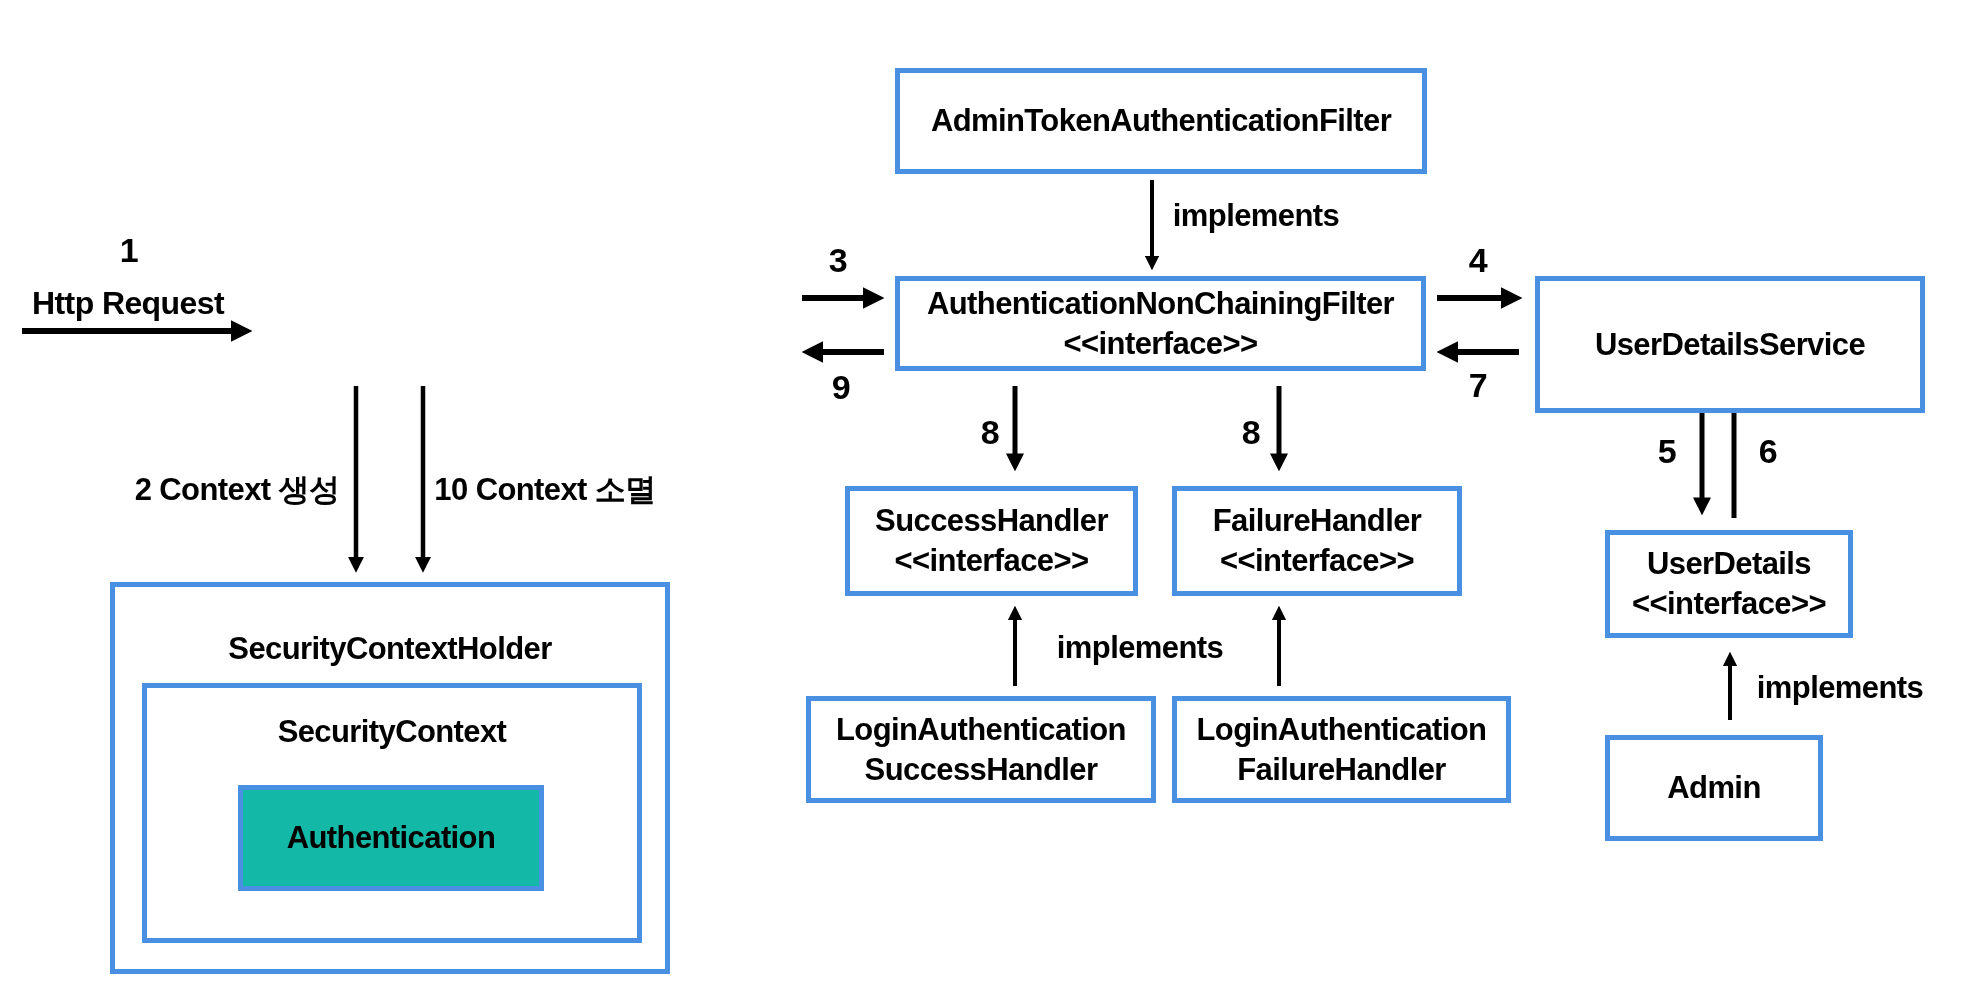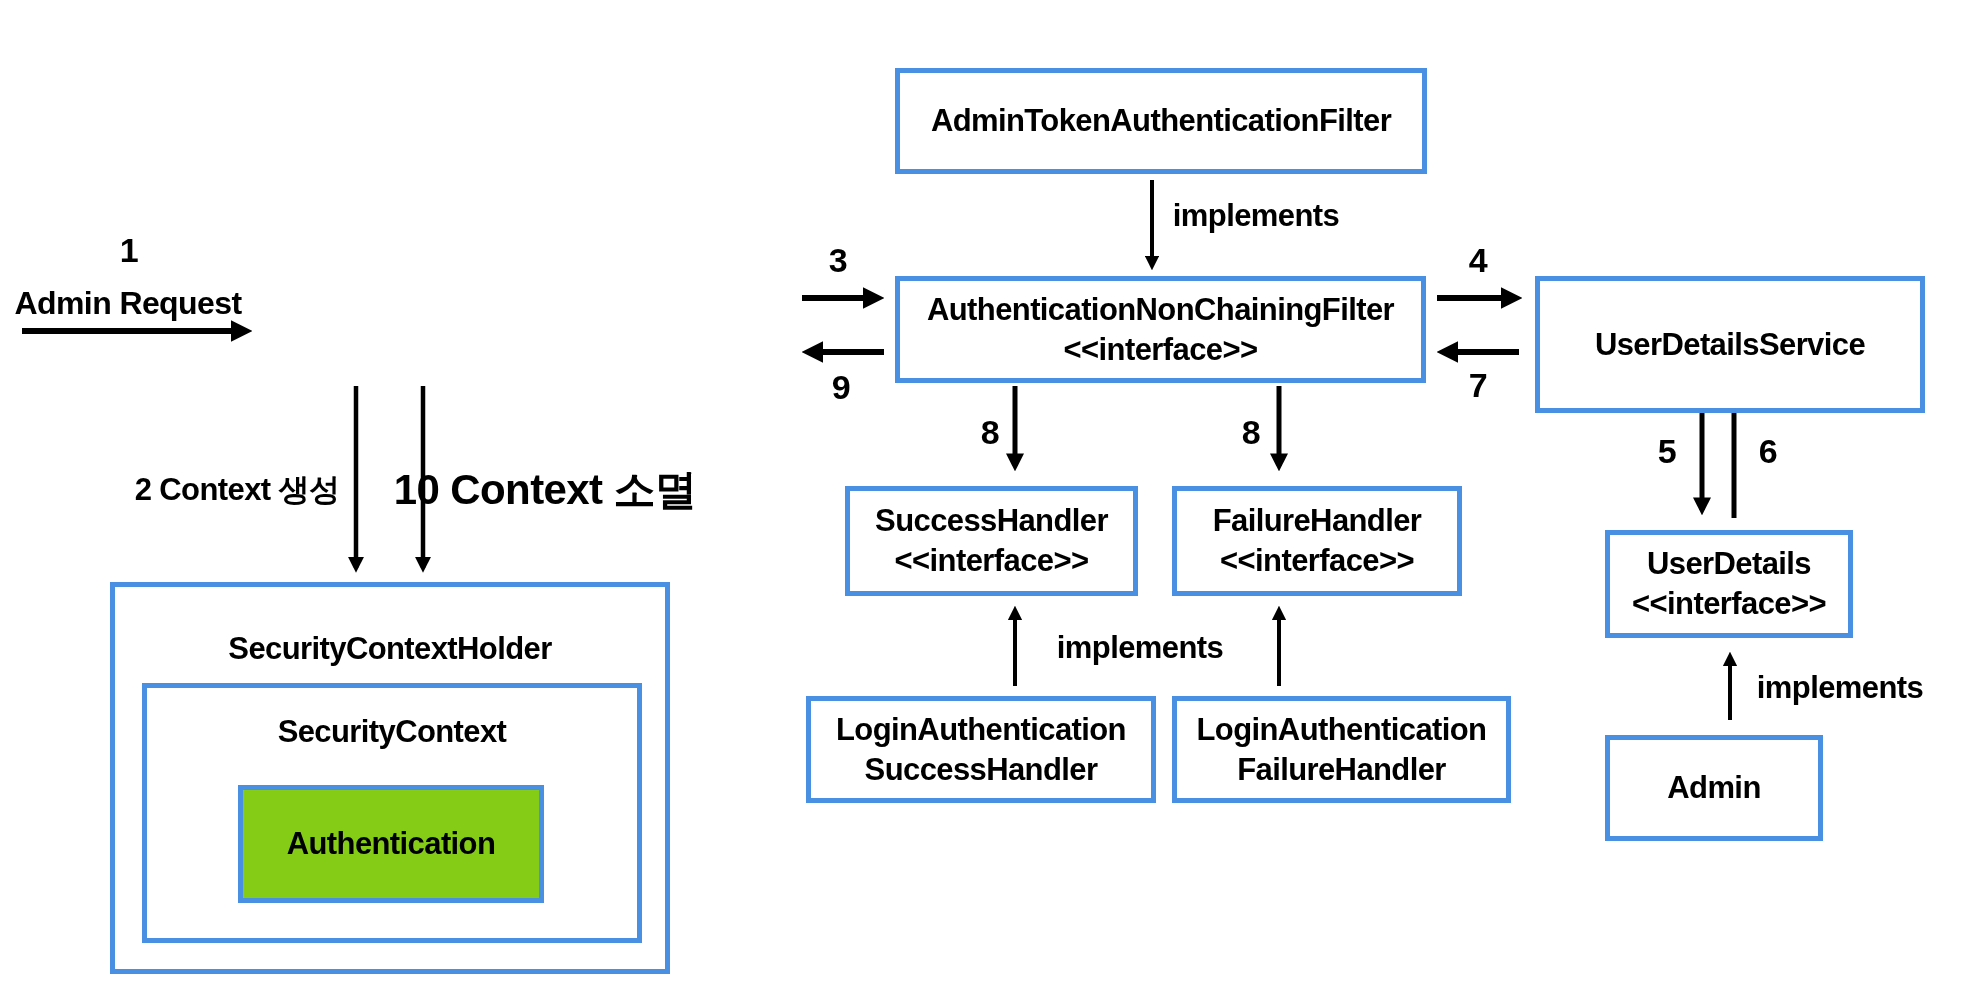--- a/index.html
+++ b/index.html
@@ -71,21 +71,21 @@
       <line x1="1015" y1="658" x2="1015" y2="582" stroke="#000000" stroke-width="4" marker-end="url(#ah)"></line>
       <line x1="1279" y1="658" x2="1279" y2="582" stroke="#000000" stroke-width="4" marker-end="url(#ah)"></line>
       <line x1="1702" y1="364" x2="1702" y2="482" stroke="#000000" stroke-width="5" marker-end="url(#ah)"></line>
       <line x1="1734" y1="490" x2="1734" y2="372" stroke="#000000" stroke-width="5" marker-end="url(#ah)"></line>
       <line x1="1730" y1="692" x2="1730" y2="628" stroke="#000000" stroke-width="4" marker-end="url(#ah)"></line>
     </svg>
 
 <div class="node" style="left: 895px; top: 40px; width: 532px; height: 106px; border-color: rgb(74, 144, 226); background: rgb(255, 255, 255);">
       <div class="node-line">AdminTokenAuthenticationFilter</div>
     </div>
-    <div class="node" style="left: 895px; top: 248px; width: 531px; height: 107px; border-color: rgb(74, 144, 226); background: rgb(255, 255, 255); text-align: right;">
+    <div class="node" style="left: 895px; top: 248px; width: 531px; height: 95px; border-color: rgb(74, 144, 226); background: rgb(255, 255, 255); text-align: right;">
       <div class="node-line">AuthenticationNonChainingFilter</div>
       <div class="node-line">&lt;&lt;interface&gt;&gt;</div>
     </div>
     <div class="node" style="left: 1535px; top: 248px; width: 390px; height: 137px; border-color: rgb(74, 144, 226); background: rgb(255, 255, 255);">
       <div class="node-line">UserDetailsService</div>
     </div>
     <div class="node" style="left: 845px; top: 458px; width: 293px; height: 110px; border-color: rgb(74, 144, 226); background: rgb(255, 255, 255);">
       <div class="node-line">SuccessHandler</div>
       <div class="node-line">&lt;&lt;interface&gt;&gt;</div>
     </div>
@@ -107,31 +107,31 @@
     </div>
     <div class="node" style="left: 1605px; top: 707px; width: 218px; height: 106px; border-color: rgb(74, 144, 226); background: rgb(255, 255, 255);">
       <div class="node-line">Admin</div>
     </div>
     <div class="node node-top" style="left: 110px; top: 554px; width: 560px; height: 392px; border-color: rgb(74, 144, 226); background: rgb(255, 255, 255); padding-top: 42px;">
       <div class="node-line">SecurityContextHolder</div>
     </div>
     <div class="node node-top" style="left: 142px; top: 655px; width: 500px; height: 260px; border-color: rgb(74, 144, 226); background: rgb(255, 255, 255); padding-top: 24px;">
       <div class="node-line">SecurityContext</div>
     </div>
-    <div class="node" style="left: 238px; top: 757px; width: 306px; height: 118px; border-color: rgb(74, 144, 226); background: #84cc16;">
+    <div class="node" style="left: 238px; top: 757px; width: 306px; height: 106px; border-color: rgb(74, 144, 226); background: #14b8a6;">
       <div class="node-line">Authentication</div>
     </div>
     <div class="float-label" style="left: 129px; top: 222px; font-size: 34px; color: rgb(0, 0, 0);">1</div>
-    <div class="float-label" style="left: 128px; top: 275px; font-size: 32px; color: rgb(0, 0, 0);">Admin Request</div>
+    <div class="float-label" style="left: 128px; top: 275px; font-size: 32px; color: rgb(0, 0, 0);">Http Request</div>
     <div class="float-label" style="left: 838px; top: 232px; font-size: 34px; color: rgb(0, 0, 0);">3</div>
     <div class="float-label" style="left: 841px; top: 359px; font-size: 34px; color: rgb(0, 0, 0);">9</div>
     <div class="float-label" style="left: 1478px; top: 232px; font-size: 34px; color: rgb(0, 0, 0);">4</div>
     <div class="float-label" style="left: 1478px; top: 357px; font-size: 34px; color: rgb(0, 0, 0);">7</div>
     <div class="float-label" style="left: 1256px; top: 188px; font-size: 31px; color: rgb(0, 0, 0);">implements</div>
     <div class="float-label" style="left: 237px; top: 462px; font-size: 31px; color: rgb(0, 0, 0);">2 Context 생성</div>
-    <div class="float-label" style="left: 545px; top: 462px; font-size: 42px; color: rgb(0, 0, 0);">10 Context 소멸</div>
+    <div class="float-label" style="left: 545px; top: 462px; font-size: 31px; color: rgb(0, 0, 0);">10 Context 소멸</div>
     <div class="float-label" style="left: 990px; top: 404px; font-size: 34px; color: rgb(0, 0, 0);">8</div>
     <div class="float-label" style="left: 1251px; top: 404px; font-size: 34px; color: rgb(0, 0, 0);">8</div>
     <div class="float-label" style="left: 1140px; top: 620px; font-size: 31px; color: rgb(0, 0, 0);">implements</div>
     <div class="float-label" style="left: 1667px; top: 423px; font-size: 34px; color: rgb(0, 0, 0);">5</div>
     <div class="float-label" style="left: 1768px; top: 423px; font-size: 34px; color: rgb(0, 0, 0);">6</div>
     <div class="float-label" style="left: 1840px; top: 660px; font-size: 31px; color: rgb(0, 0, 0);">implements</div>
   </div>
 
 </body></html>

